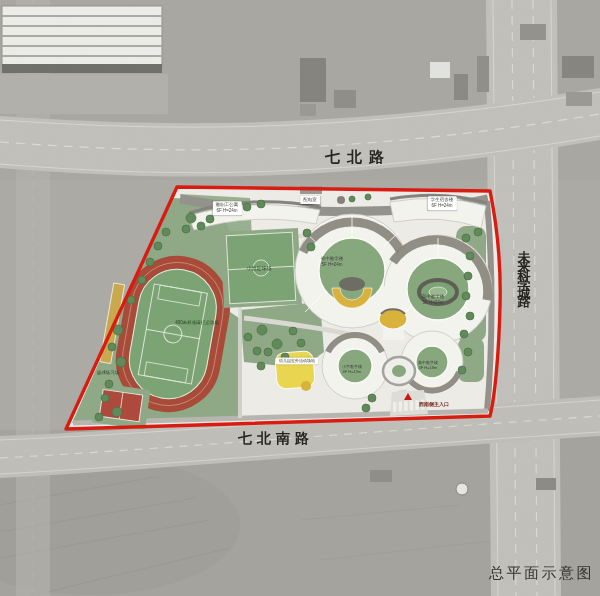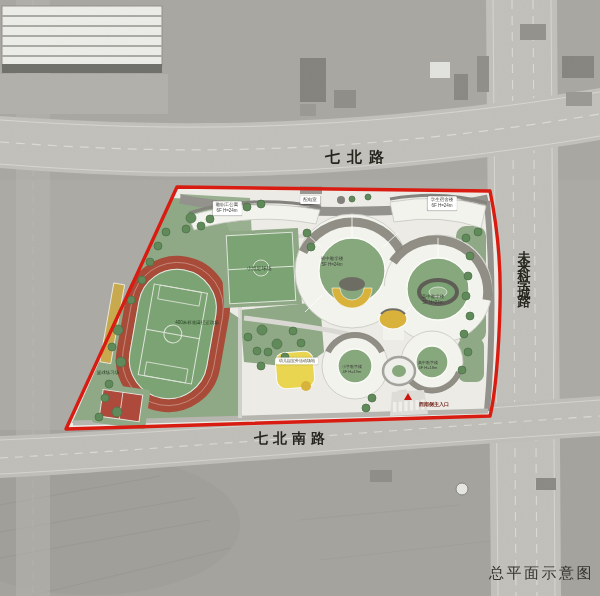--- a/index.html
+++ b/index.html
@@ -263,21 +263,21 @@
           <circle class="tree" cx="311" cy="247" r="4"></circle>
       <circle class="tree" cx="352" cy="199" r="3"></circle>
           <circle class="tree" cx="368" cy="197" r="3"></circle>
     </g>
 
     <path d="M177,187 L490,191 C497,225 501,268 500,305 C499,352 495,396 490,416 L66,429 Z" fill="none" stroke="#d91c12" stroke-width="3.4" stroke-linejoin="round"></path>
   </g>
 </svg>
 
 <div class="lbl road-lbl north" style="left:358px;top:157px;">七北路</div>
-<div class="lbl road-lbl south" style="left:292px;top:438px;">七北南路</div>
+<div class="lbl road-lbl south" style="left:276px;top:438px;">七北南路</div>
 <div class="lbl east" style="left:523px;top:240px;transform:translateX(-50%);position:absolute;">未来科学城路</div>
 
 <div class="lbl pill" style="left:227px;top:208px;">教职工公寓
 6F H=24m</div>
 <div class="lbl pill" style="left:310px;top:200px;">配电室</div>
 <div class="lbl pill" style="left:442px;top:203px;">学生宿舍楼
 6F H=24m</div>
 <div class="lbl roof" style="left:332px;top:262px;">初中教学楼
 5F H=24m</div>
 <div class="lbl roof" style="left:433px;top:300px;">高中教学楼

